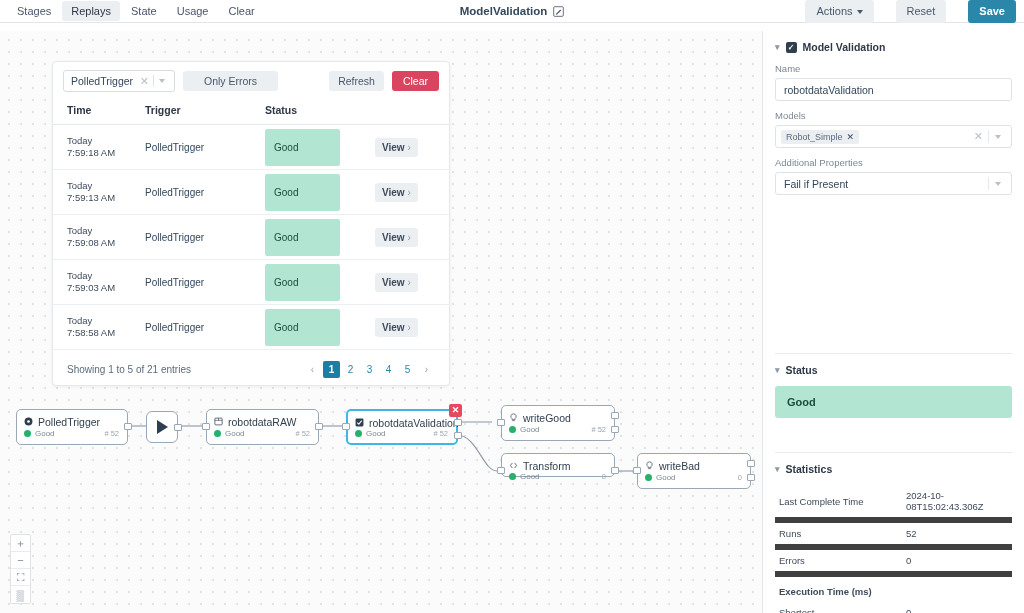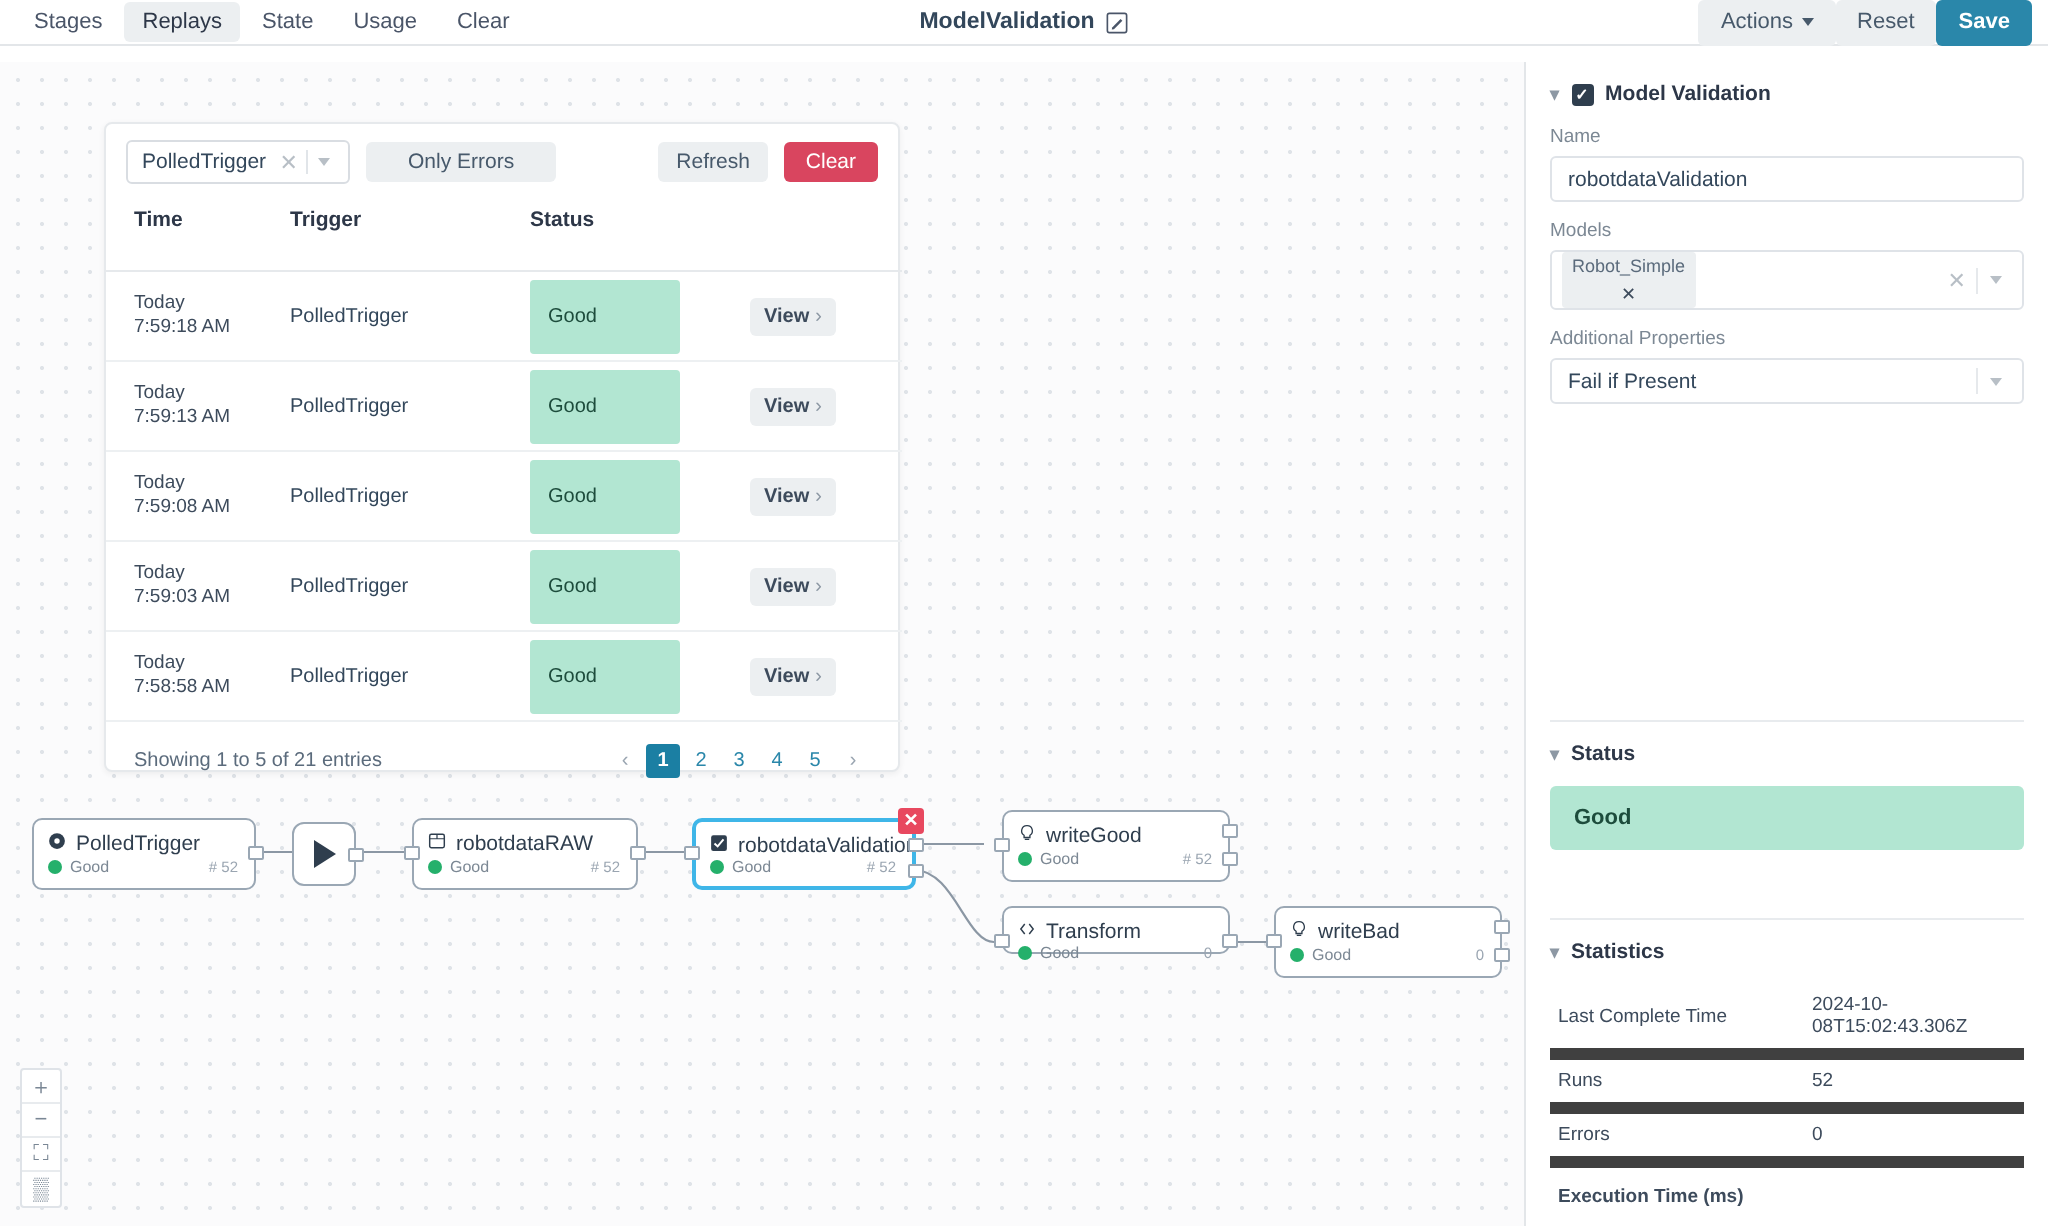--- a/index.html
+++ b/index.html
@@ -30,21 +30,21 @@
   }
   .nav-tab.active { background: #eceff1; color: #2d3748; }
   .doc-title-wrap {
     position: absolute; left: 0; right: 0;
     display: flex; justify-content: center; align-items: center;
     gap: 6px; pointer-events: none;
   }
   .doc-title { font-size: 11.5px; font-weight: 600; color: #33475b; }
   .edit-icon { pointer-events: auto; cursor: pointer; display: flex; }
   .topbar-right {
-    margin-left: auto; display: flex; align-items: flex-start; gap: 0;
+    margin-left: auto; display: flex; align-items: flex-start; gap: 22px;
     z-index: 5;
   }
   .btn {
     font-size: 11px; border-radius: 3px; padding: 4px 10px;
     border: 1px solid transparent; cursor: pointer;
     white-space: nowrap; line-height: 13px;
   }
   .btn-light { background: #eceff1; color: #47596b; }
   .btn-primary { background: #2a87aa; color: #ffffff; font-weight: 600; }
   .caret-dn {
@@ -106,21 +106,21 @@
   }
   .btn-clear {
     background: #d9455f; color: #ffffff;
     font-size: 10.5px; padding: 4px 11px; border-radius: 3px;
     border: none; cursor: pointer;
   }
 
   .tbl { width: 100%; border-collapse: collapse; table-layout: fixed; }
   .tbl th {
     text-align: left; font-size: 10.5px; font-weight: 700; color: #2d3748;
-    padding: 6px 0 19px 0;
+    padding: 6px 0 8px 0;
     border-bottom: 1px solid #e6e9ec;
   }
   .tbl td {
     padding: 0; vertical-align: middle;
     border-bottom: 1px solid #edf0f2;
   }
   .col-time { width: 92px; padding-left: 14px !important; }
   .col-trigger { width: 120px; }
   .col-status { width: 110px; }
   .col-view { width: 76px; }
@@ -258,21 +258,21 @@
   }
   .fld-multi {
     width: 100%; min-height: 23px;
     border: 1px solid #dfe3e8; border-radius: 3px;
     display: flex; align-items: center;
     padding: 0 4px 0 5px; margin-bottom: 9px; background: #fff;
   }
   .tag {
     background: #eceff1; border-radius: 2px;
     font-size: 9px; color: #5b6b7c;
-    padding: 2px 5px; display: flex; align-items: center; gap: 4px; flex-direction: column;
+    padding: 2px 5px; display: flex; align-items: center; gap: 4px;
   }
   .tag-x { font-size: 9px; color: #3d4b5c; cursor: pointer; }
   .fld-clear { margin-left: auto; color: #b8bfc6; font-size: 11px; padding: 0 5px; cursor: pointer; }
   .fld-sep { width: 1px; height: 13px; background: #e6e9ec; }
   .fld-arrow {
     width: 0; height: 0; margin: 0 6px;
     border-left: 3.5px solid transparent; border-right: 3.5px solid transparent;
     border-top: 4px solid #b8bfc6;
   }
   .sb-divider { height: 1px; background: #e8ebee; margin: 0 12px; }

